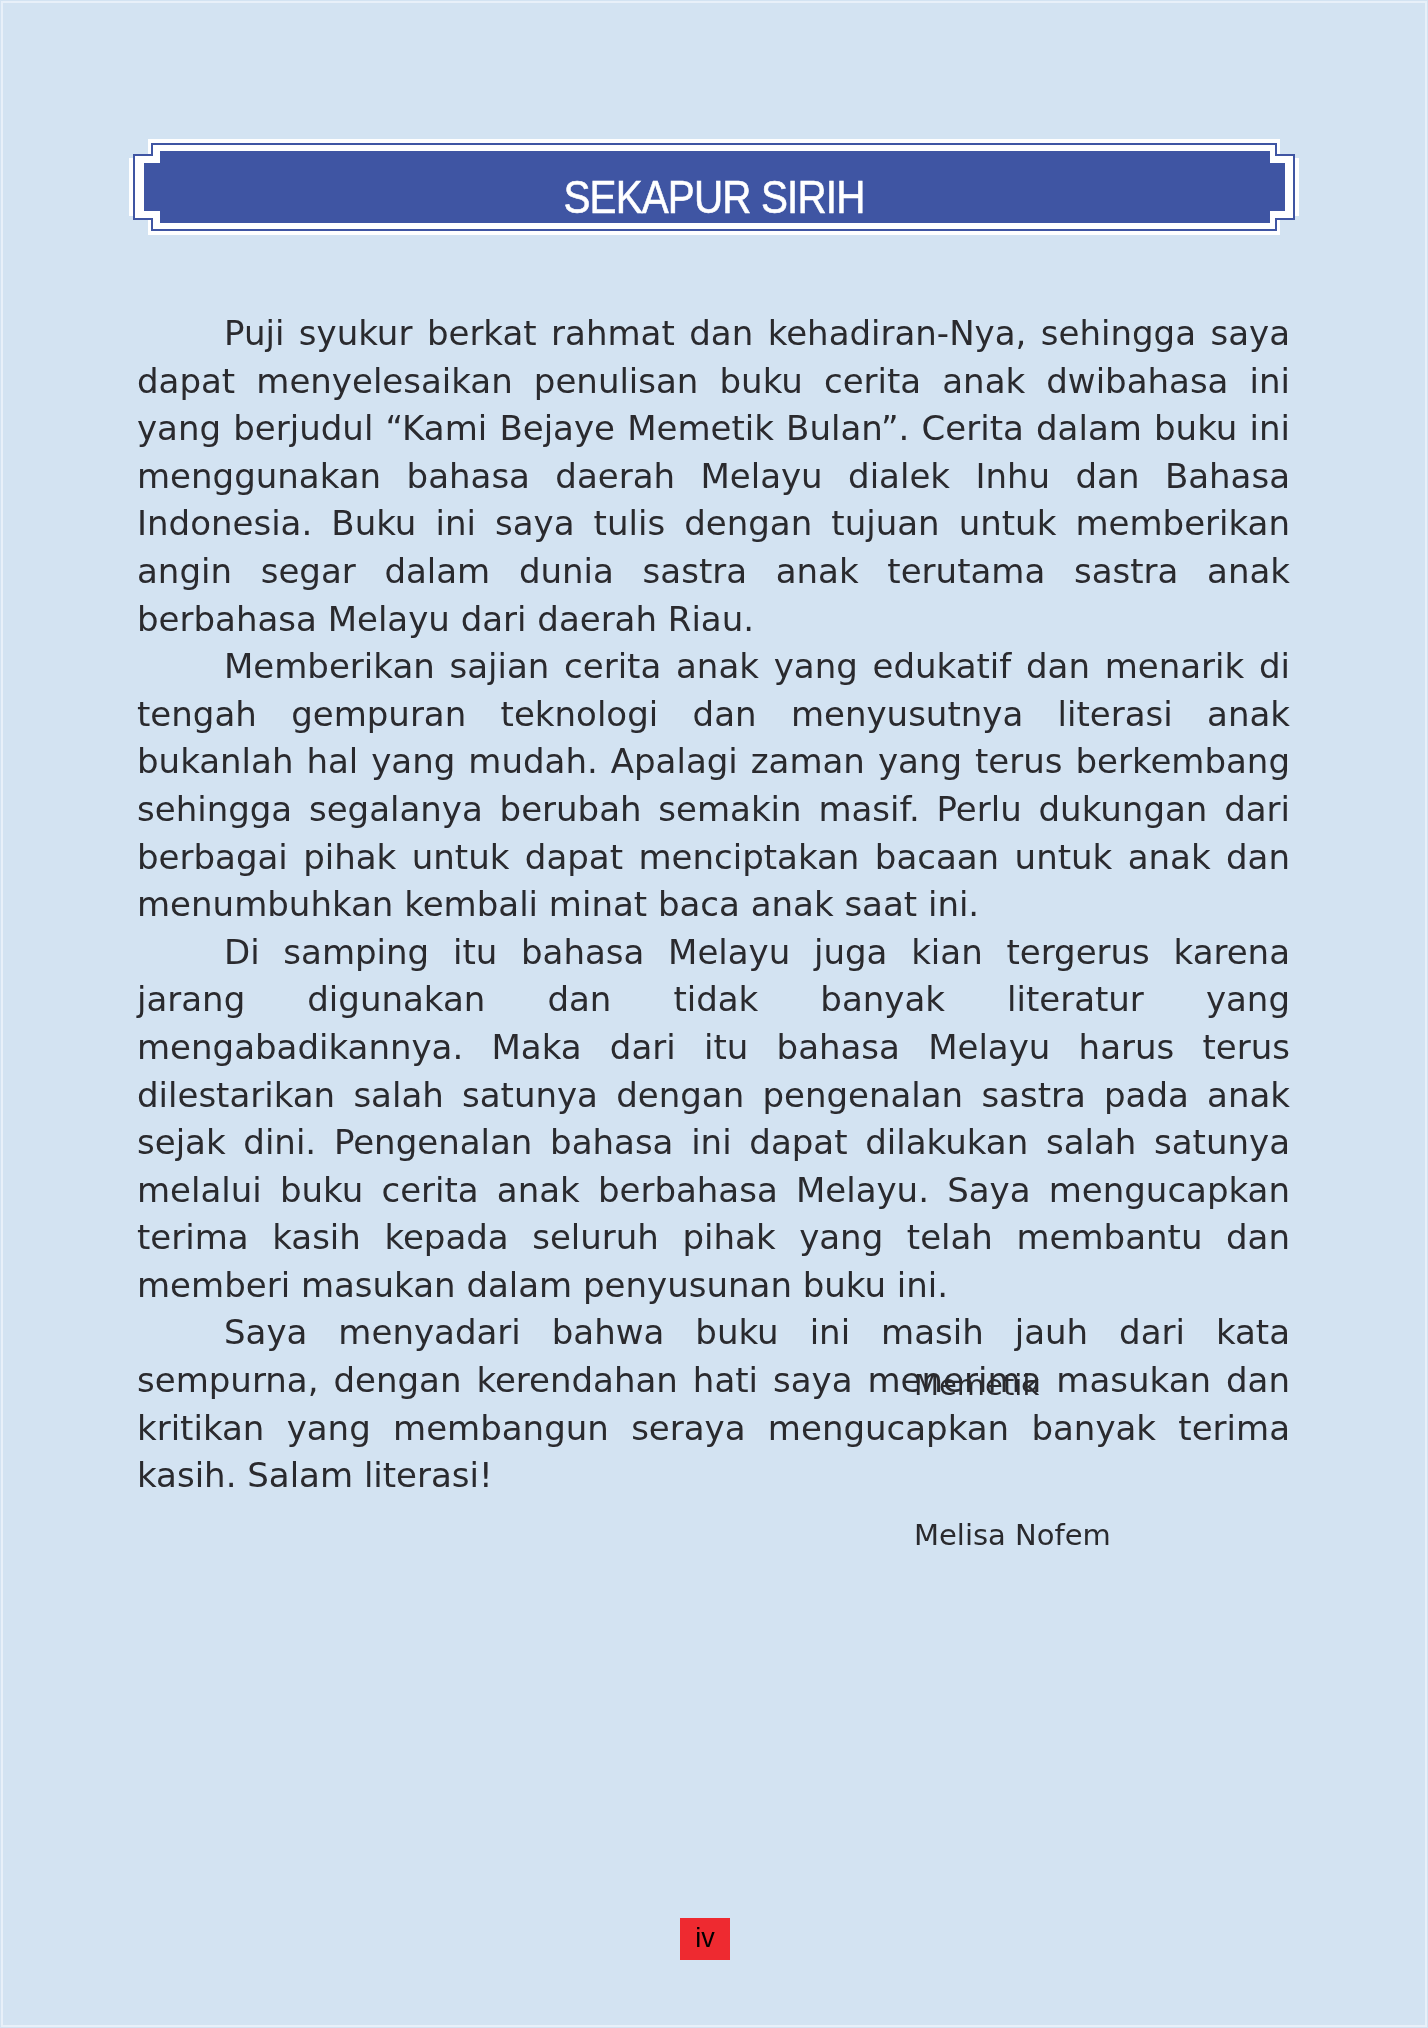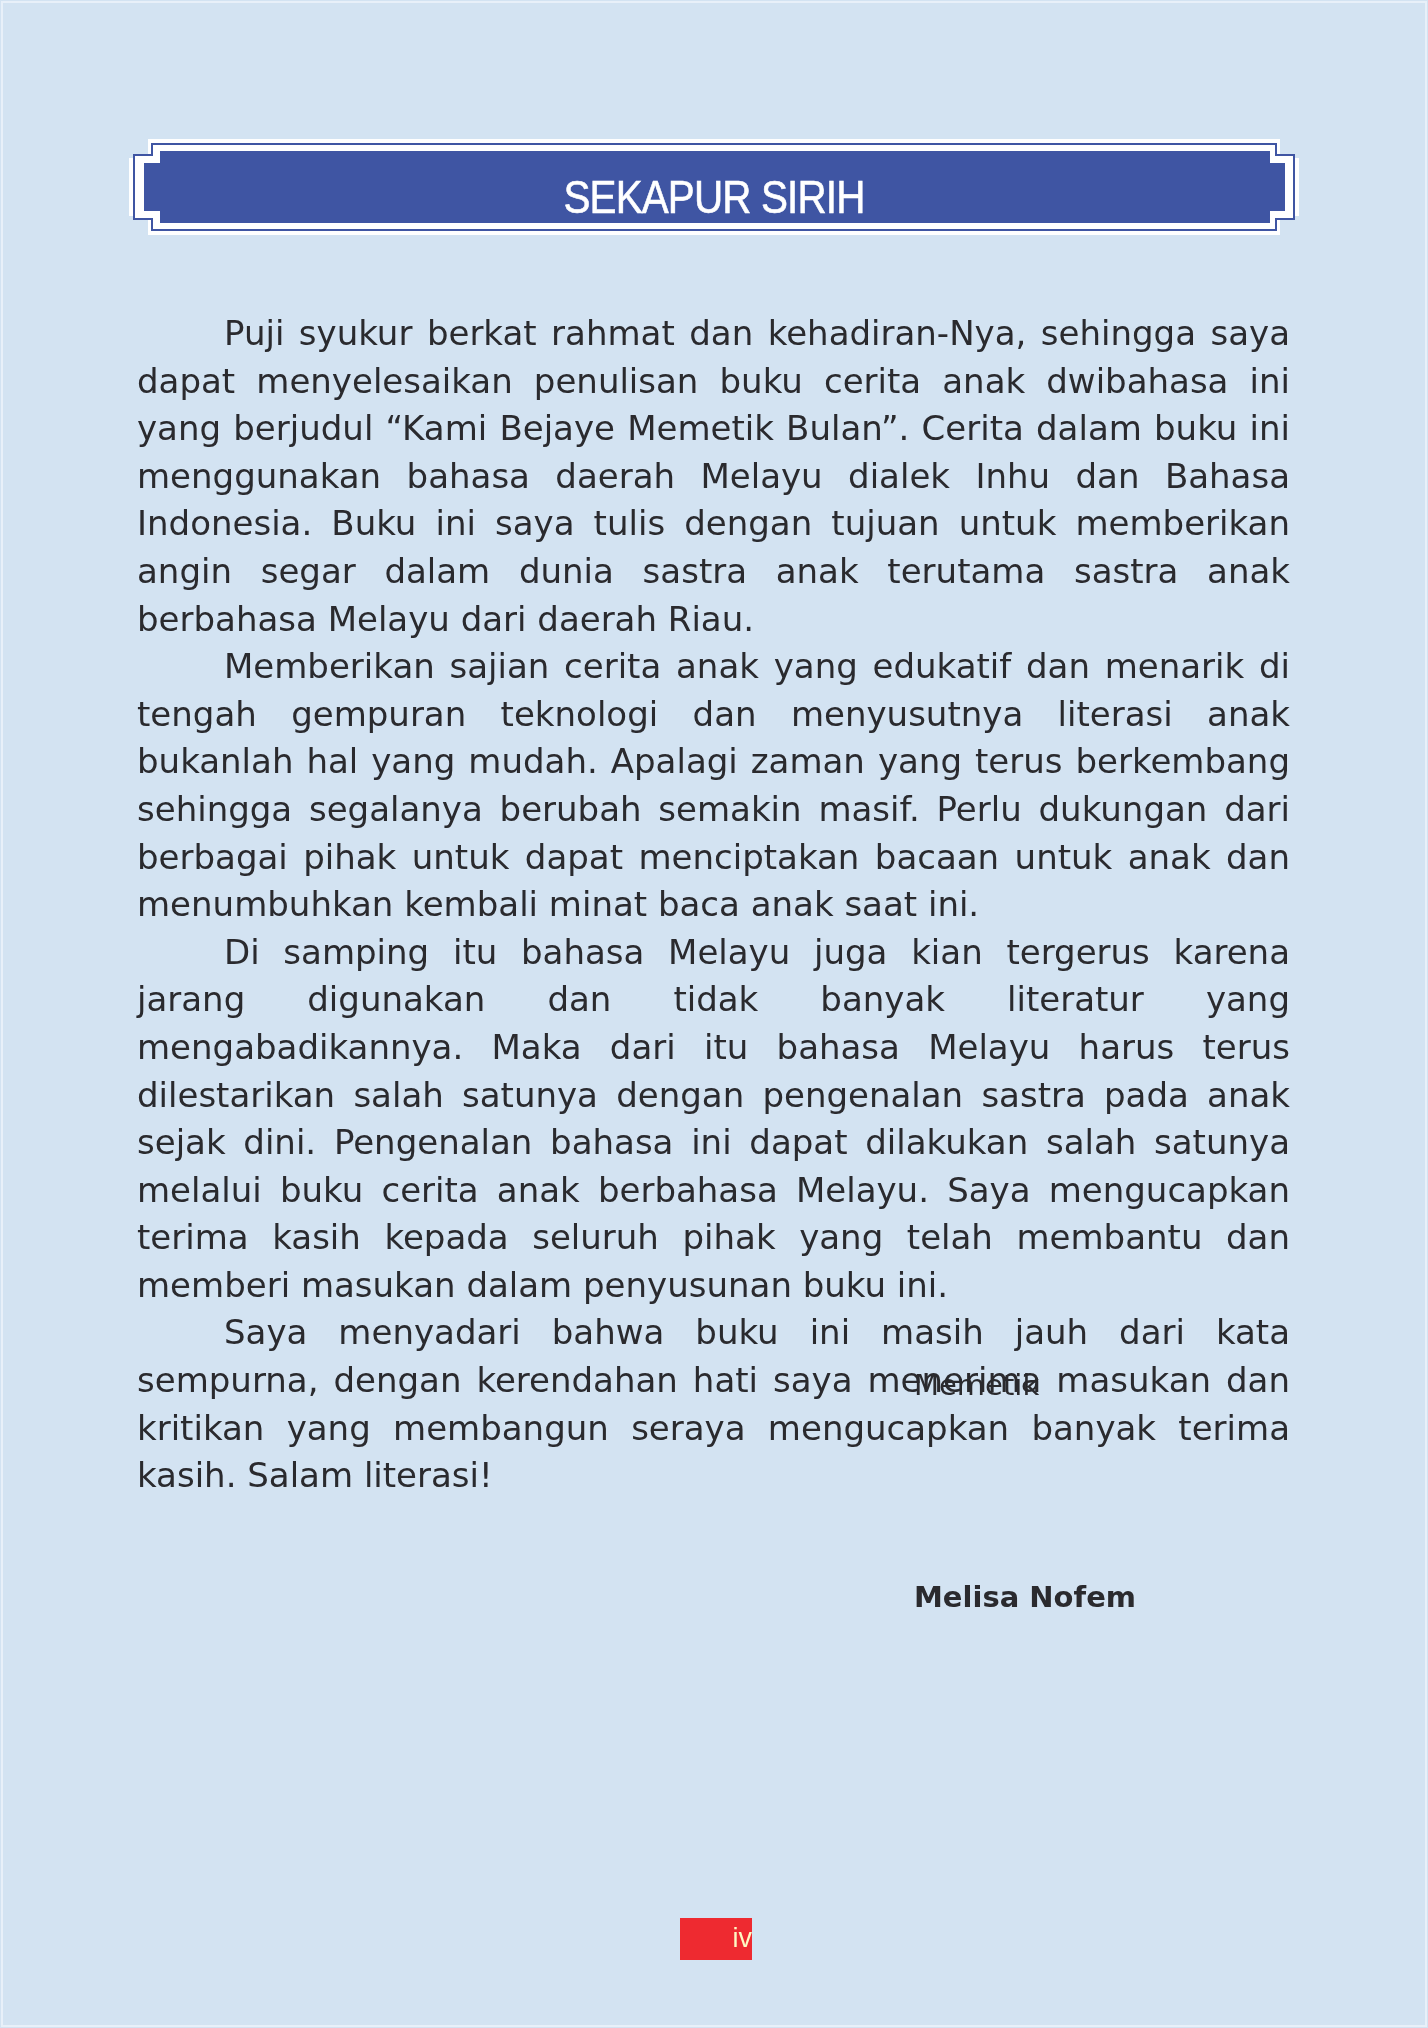--- a/index.html
+++ b/index.html
@@ -59,29 +59,29 @@
     }
     .body-text p {
       margin: 0;
       text-indent: 87px;
     }
     .signature {
       position: absolute; left: 914px;
       font-size: 29px;
     }
     .sig-role { top: 1368px; }
-    .sig-name { top: 1580px; font-weight: bold; }
+    .sig-name { top: 1518px; font-weight: normal; }
     .page-number {
       position: absolute;
-      left: 680px; top: 1918px; width: 72px; height: 42px;
+      left: 680px; top: 1918px; width: 50px; height: 42px;
       background: #ee2a30;
-      color: #fef9c3;
+      color: #000000;
       font-family: "Liberation Sans", sans-serif;
       font-size: 27px;
-      text-align: right;
+      text-align: center;
       line-height: 40px;
     }
   </style>
 </head>
 <body>
 
 <div class="page-frame"></div>
 
 <div class="banner">
   <div class="layer w-h"></div>

